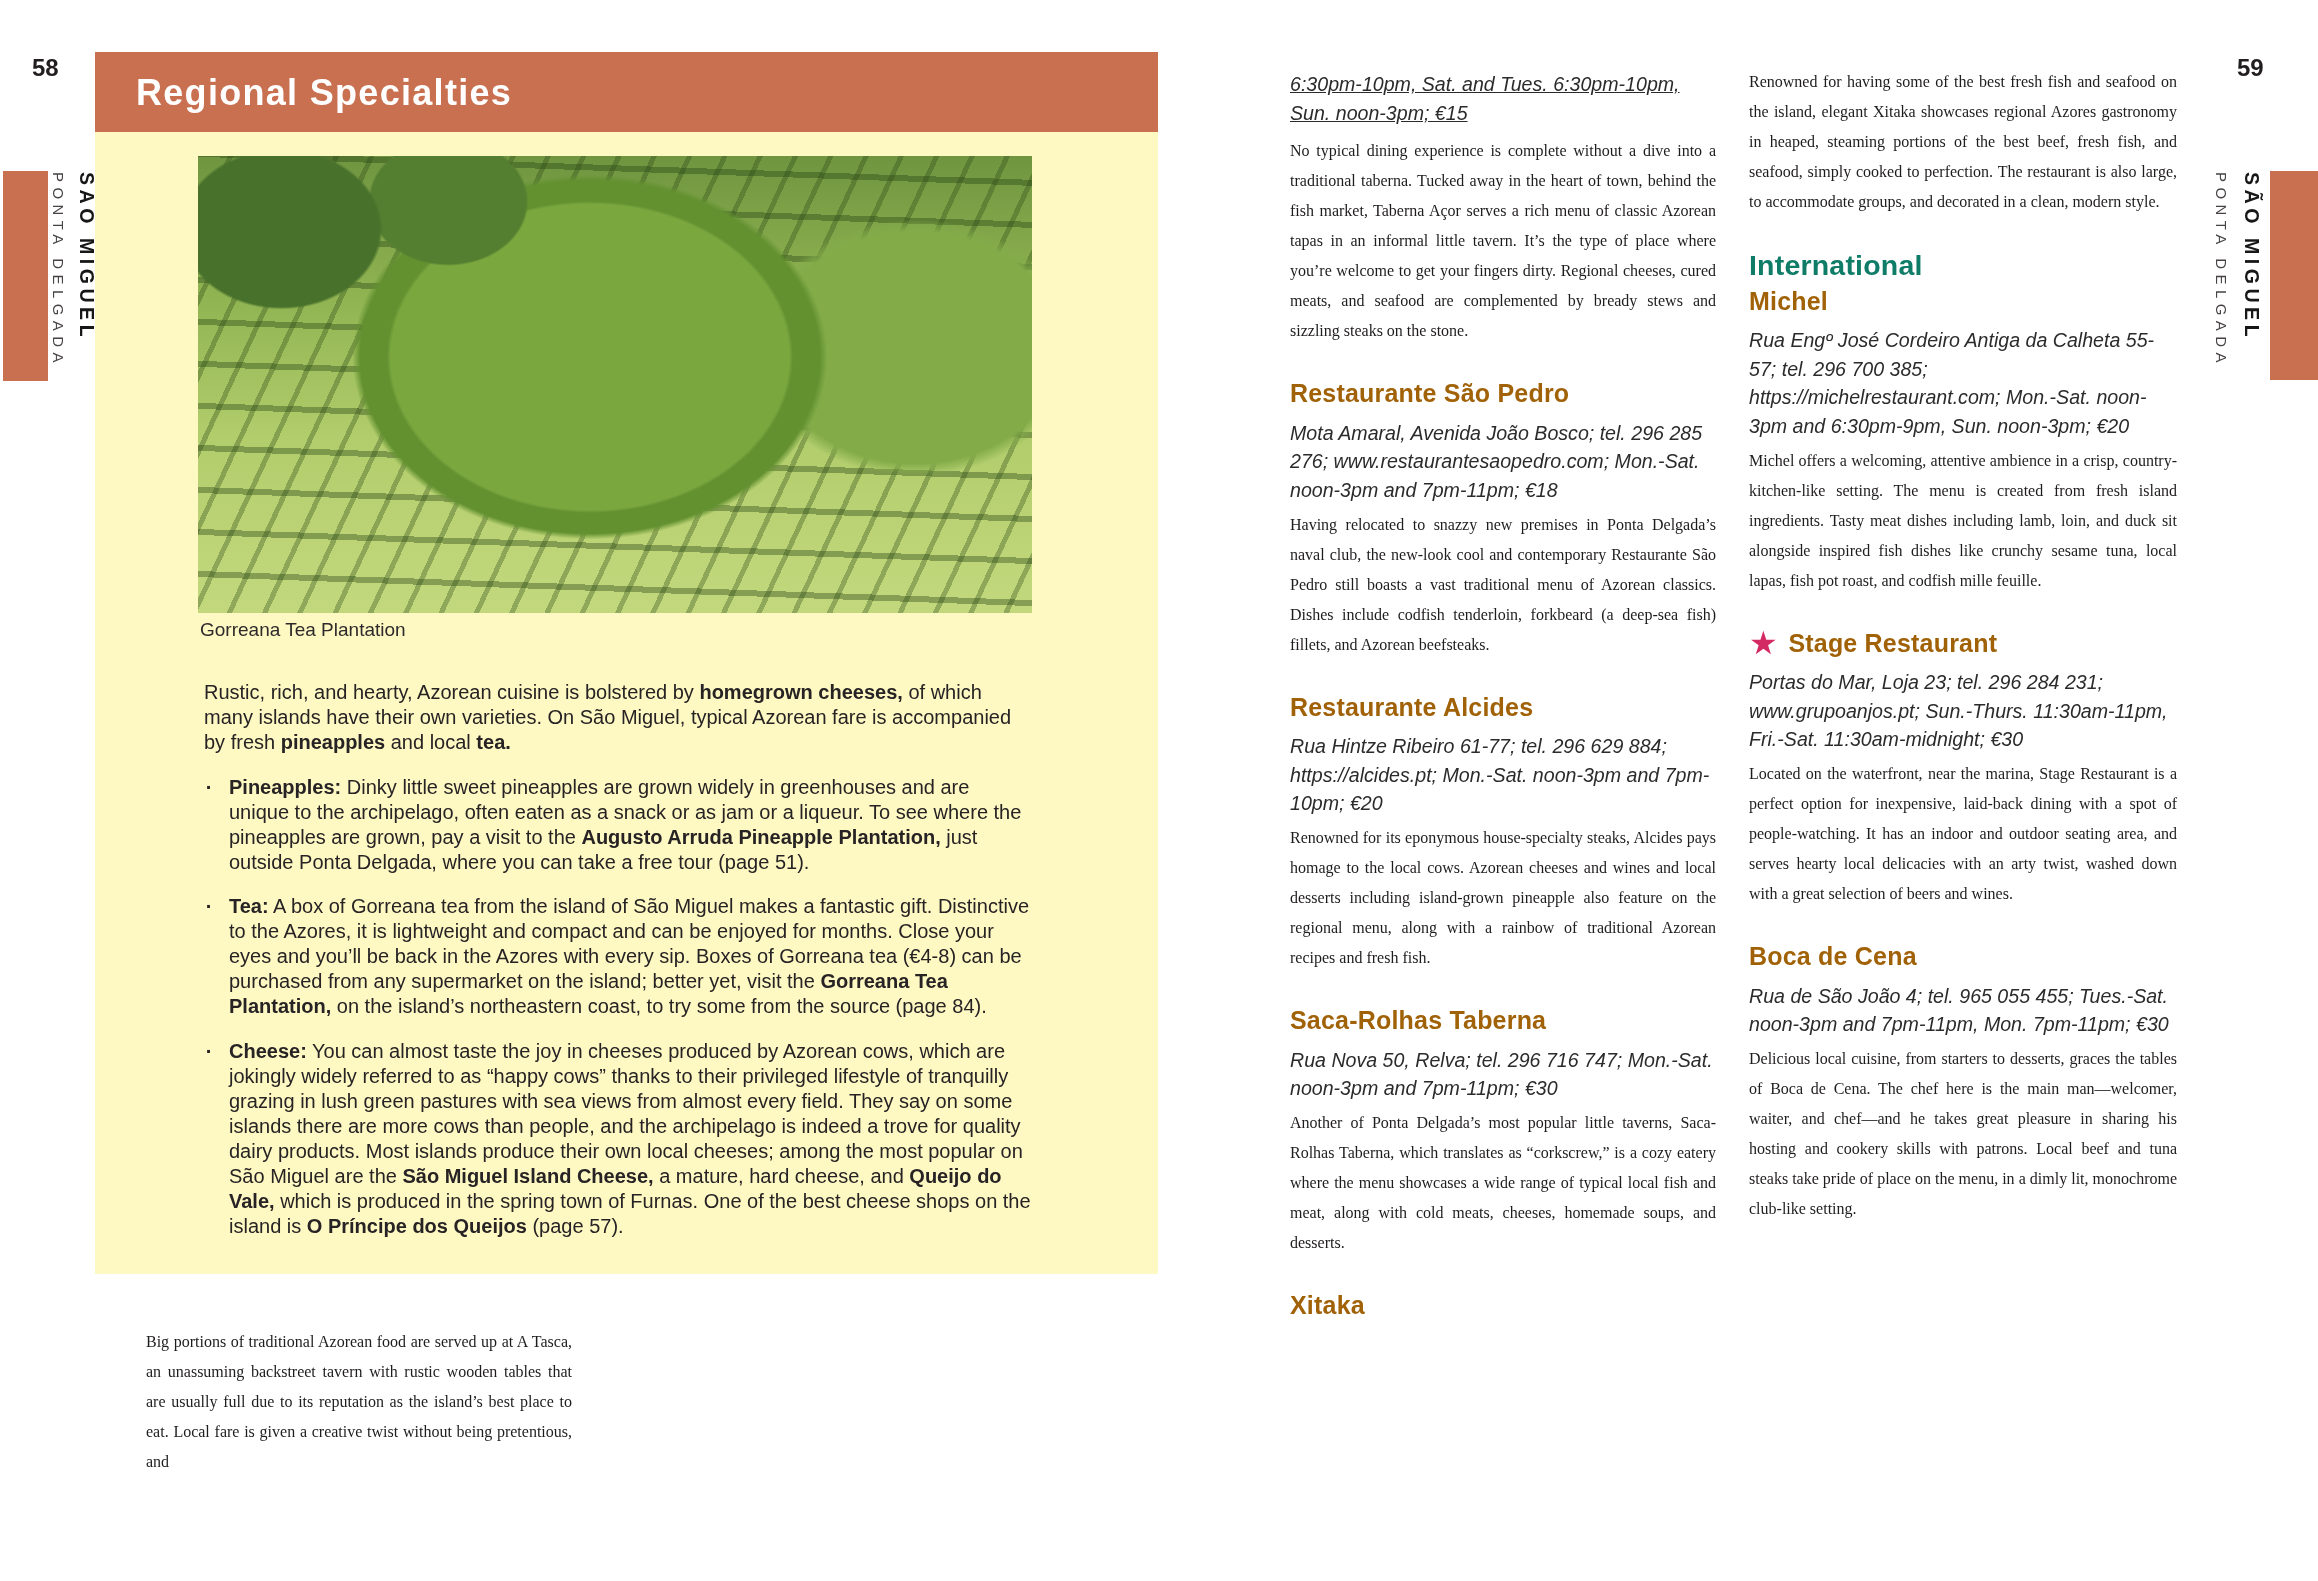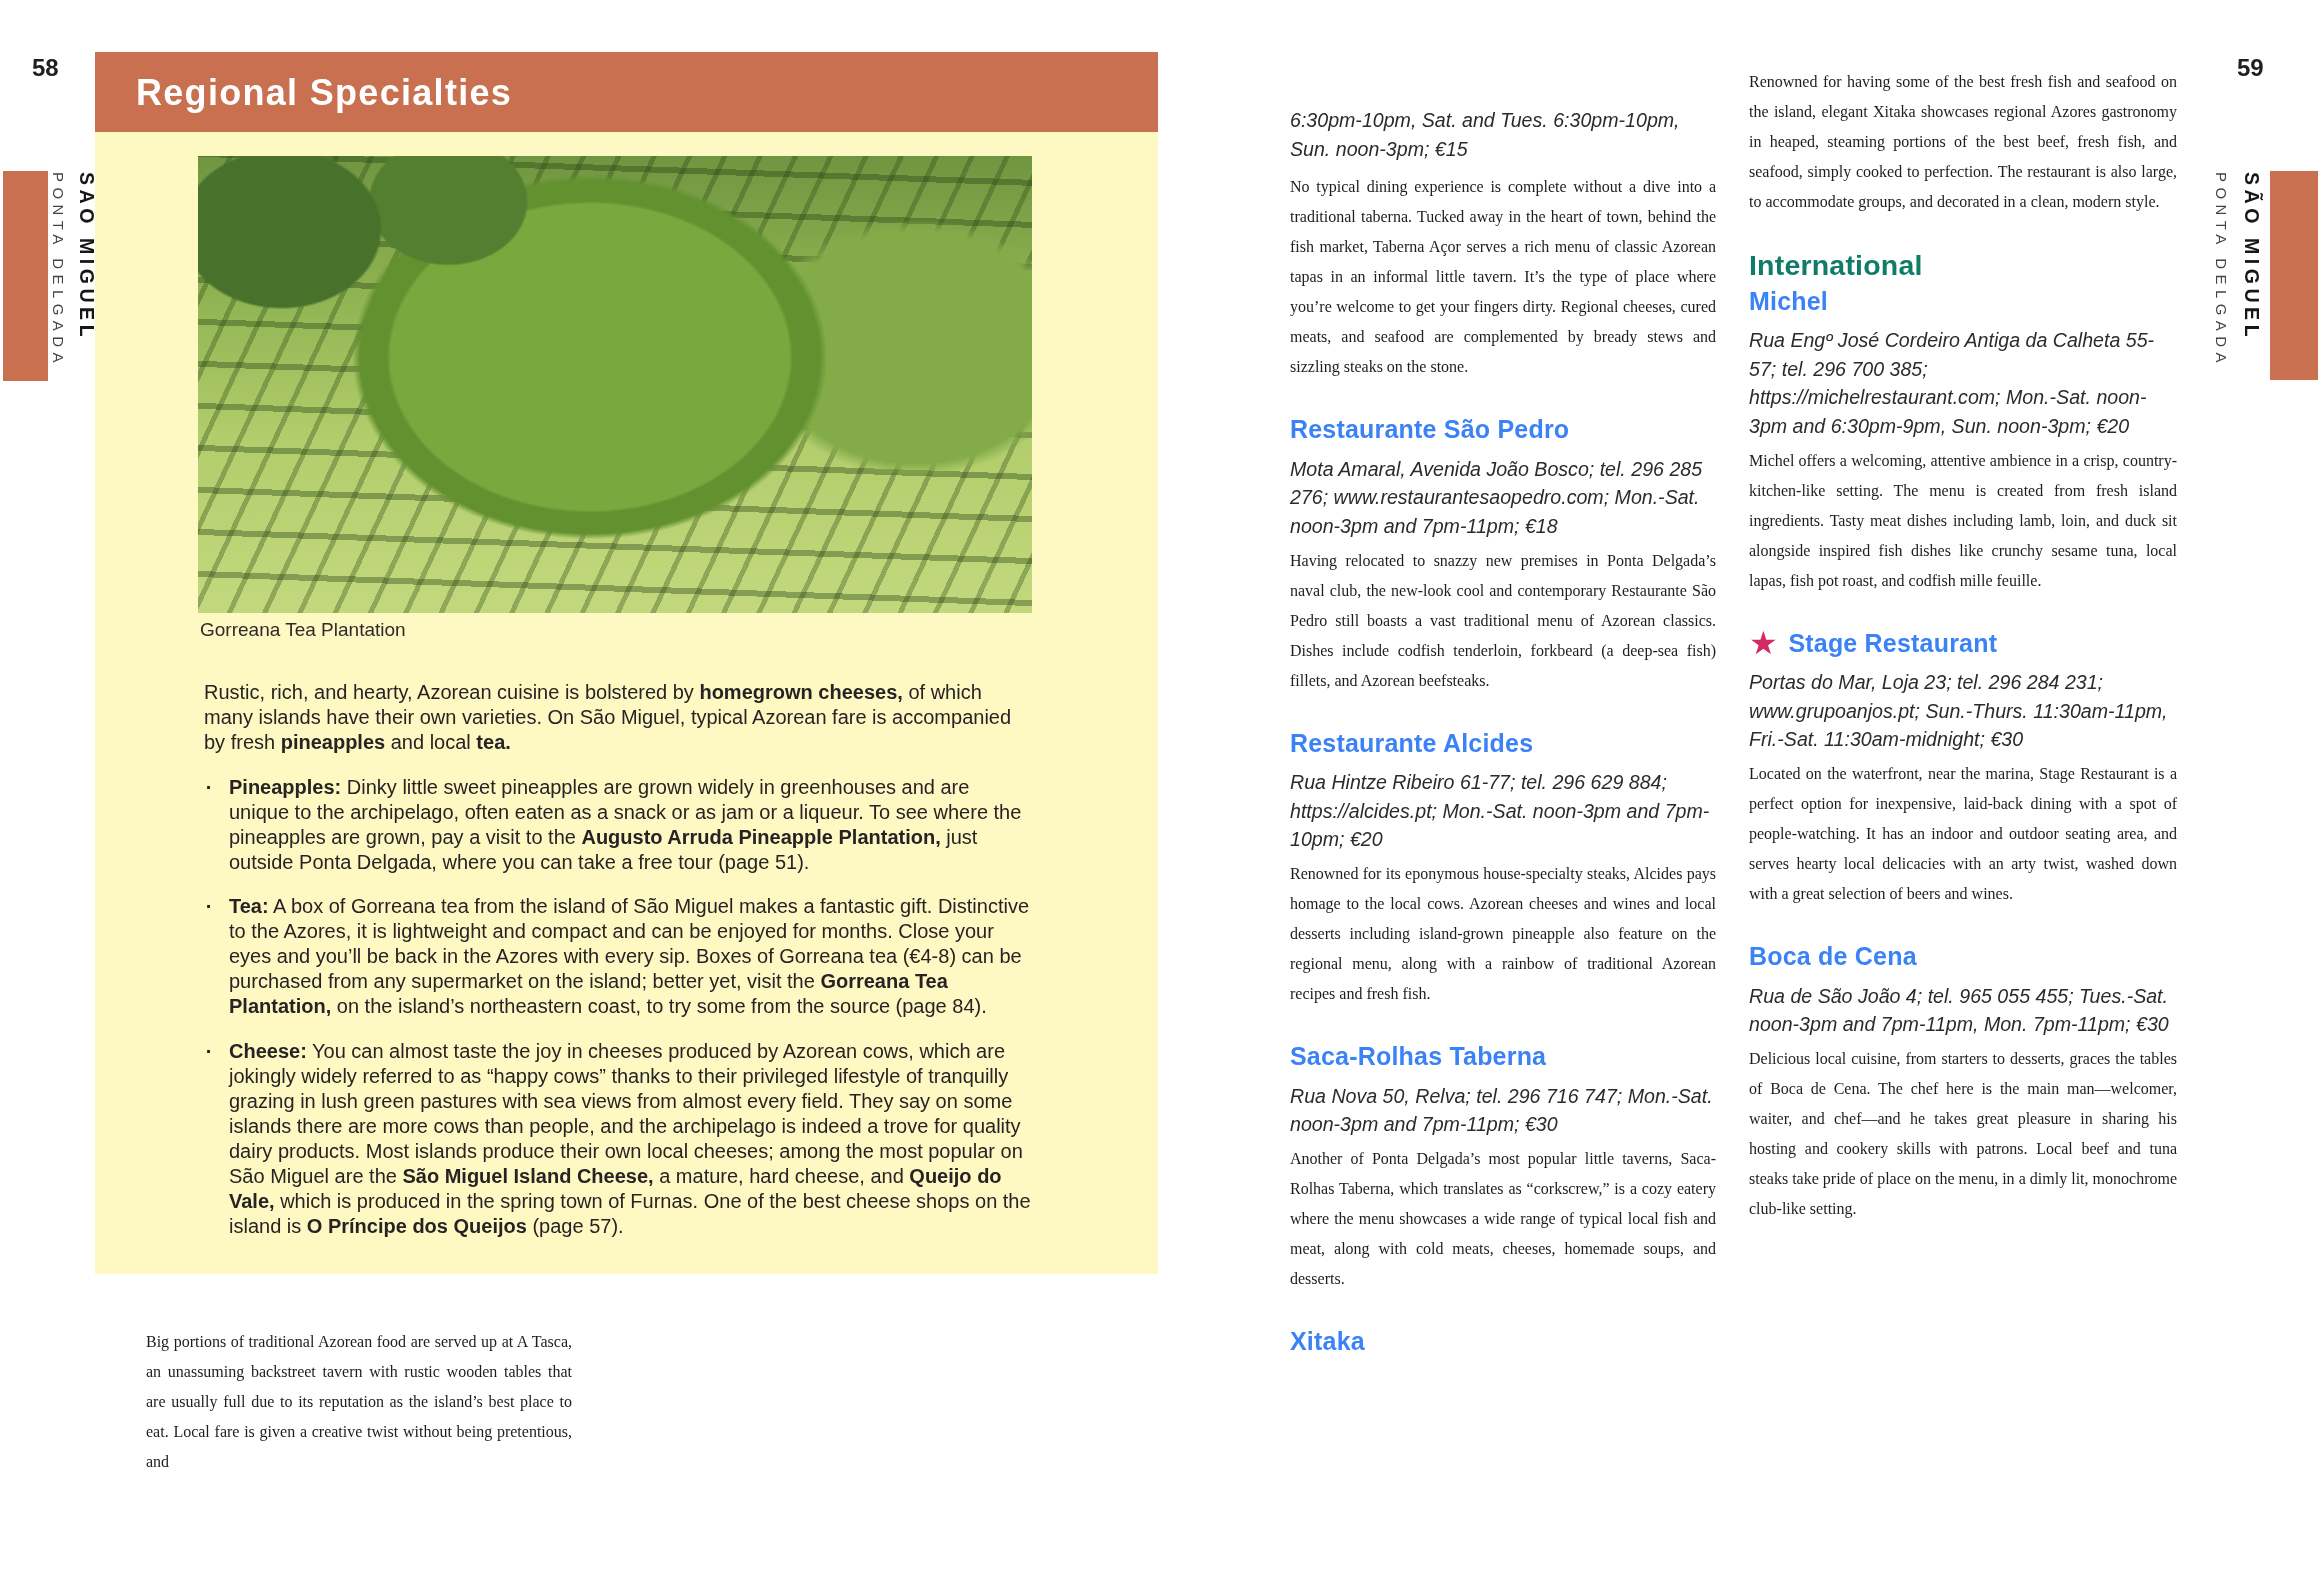--- a/index.html
+++ b/index.html
@@ -52,32 +52,32 @@
     font-size:20px; line-height:25px; color:#272324; }
   .f-content .intro { margin:0; }
   .f-content ul { margin:19.6px 0 0 0; padding:0; list-style:none; }
   .f-content li { position:relative; padding-left:25px; margin-top:19.6px; }
   .f-content li .dot { position:absolute; left:1.8px; top:0; font-weight:bold; }
 
   
   .serif { font-family:"Liberation Serif", serif; font-size:16px; line-height:30px;
            color:#1f1c1d; text-align:justify; margin:0; }
   .details { font-style:italic; font-size:19.6px; line-height:28.5px; color:#2b2b2b; margin:0; }
-  .rhead { font-weight:bold; font-size:25px; color:#3b82f6; letter-spacing:0.2px; margin:0; }
+  .rhead { font-weight:bold; font-size:25px; color:#a16207; letter-spacing:0.2px; margin:0; }
   .cathead { font-weight:bold; font-size:28.5px; color:#0e7c67; letter-spacing:0.2px; margin:0; }
 
   .bcol1 { position:absolute; left:146px; top:1327px; width:426px; }
   .bcol2 { position:absolute; left:601px; top:1327px; width:428px; }
   .bcol2 .rhead { margin-top:32px; }
   .bcol2 .details { margin-top:10.7px; line-height:31px; }
 
   .colmid   { position:absolute; left:1290px; top:0; width:426px; }
   .colright { position:absolute; left:1749px; top:0; width:428px; }
 
-  .colmid .details-top { margin-top:106px; }
+  .colmid .details-top { margin-top:70px;text-decoration:underline; }
   .colmid .body-top { margin-top:9px; }
   .listing .rhead { margin-top:33px; }
   .listing .details { margin-top:10.7px; }
   .listing .serif { margin-top:5.4px; }
 
   .colright .body-top { margin-top:67px; }
   .colright .cathead { margin-top:32px; }
   .colright .listing-first .rhead { margin-top:4.5px; }
 
   .headrow { display:flex; align-items:center; gap:10.7px; margin-top:33px; }

